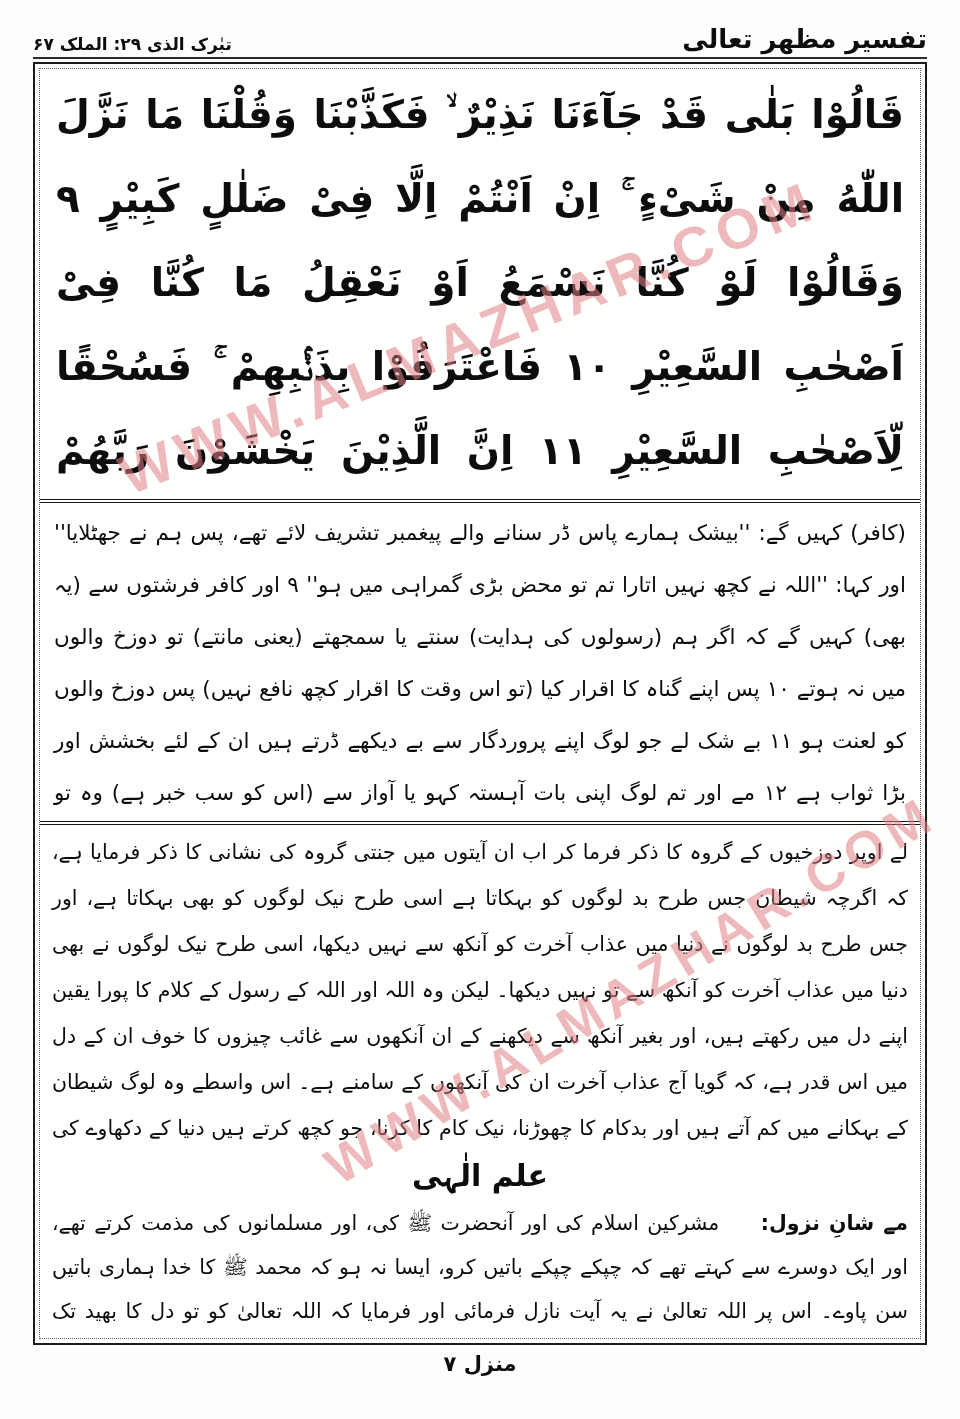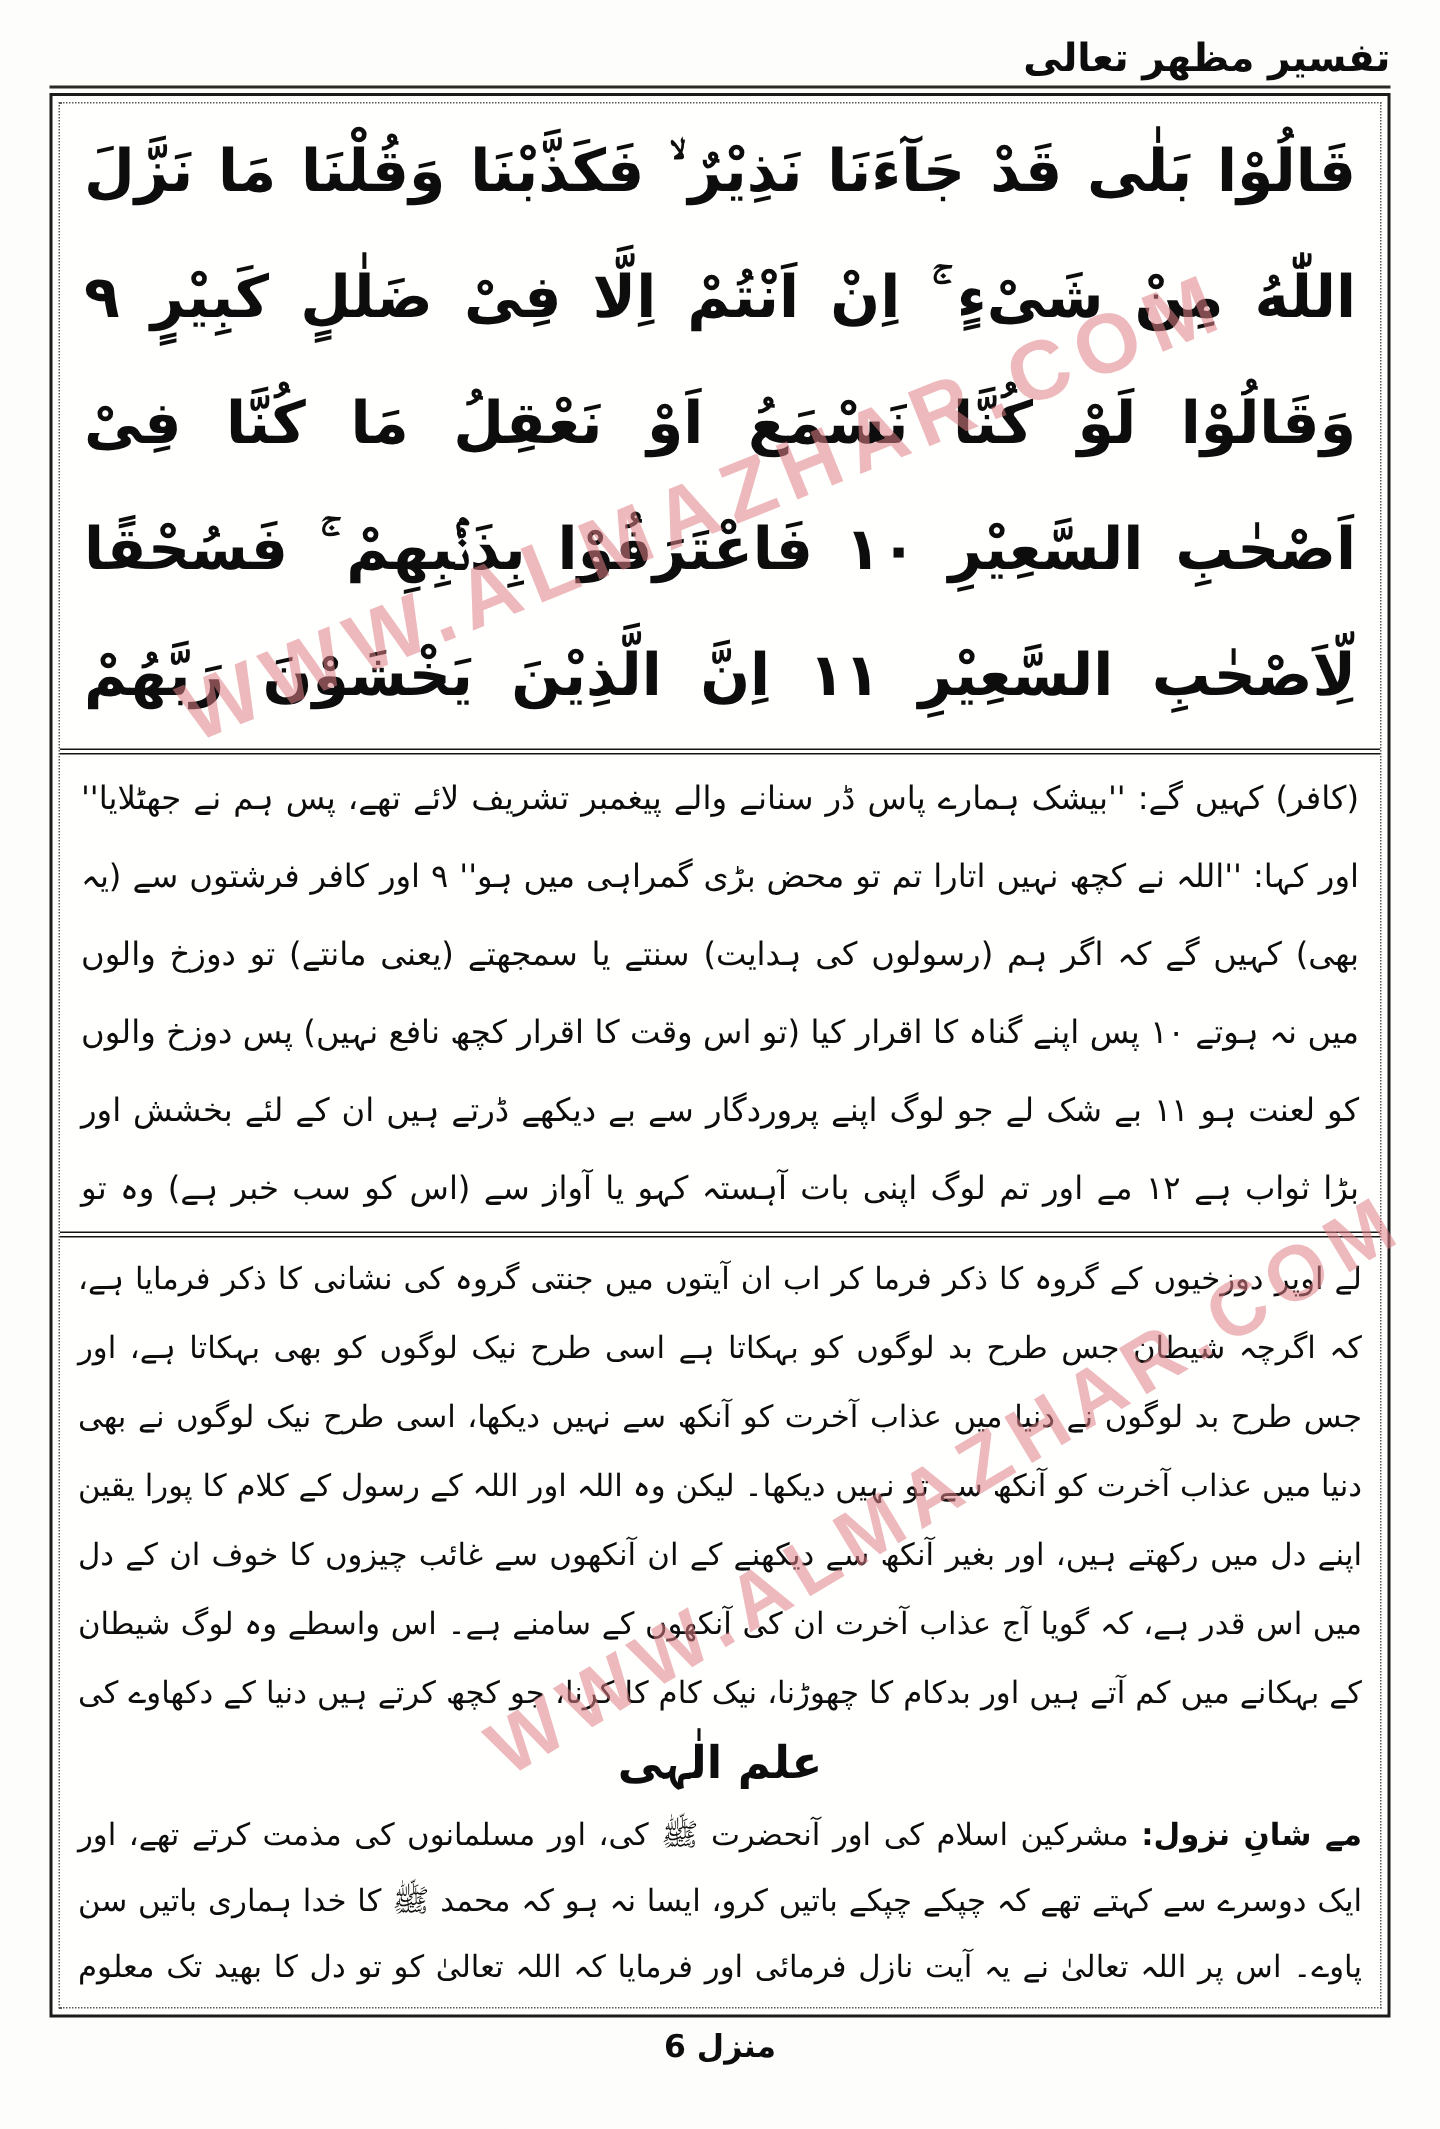--- a/index.html
+++ b/index.html
@@ -48,41 +48,42 @@
     text-align:justify; padding:2px 2px 0 2px;
   }
   .heading {
     height:50px; line-height:50px; text-align:center;
     font-size:30px; font-weight:bold;
   }
   .shan {
     flex:1; font-size:20.5px; line-height:44px;
     text-align:justify; padding:0 2px;
   }
-  .shan-label { font-weight:bold; }
+  .shan-label { font-weight:bold;margin-left:33px; }
   
   .footer {
     position:absolute; top:1352px; left:0; width:100%;
     text-align:center; font-size:21px; font-weight:bold;
   }
   
   .watermark {
     position:absolute; pointer-events:none; white-space:nowrap;
     font-weight:bold; letter-spacing:7px;
     color:rgba(224,128,133,0.55); z-index:5;
     font-family:"Liberation Sans","DejaVu Sans",sans-serif;
   }
   .wm-top    { top:305px; left:95px;  font-size:56px; transform:rotate(-22deg); }
   .wm-bottom { top:960px; left:280px; font-size:52px; transform:rotate(-31deg); }
 </style>
 </head>
 <body>
 
 <header class="hdr">
   <div class="hdr-title">تفسير مظهر تعالی</div>
+  <div class="hdr-ref">تبٰرک الذی ۲۹: الملک ۶۷</div>
 </header>
 
 <div class="watermark wm-top">WWW.ALMAZHAR.COM</div>
 <div class="watermark wm-bottom">WWW.ALMAZHAR.COM</div>
 
 <div class="frame">
   <div class="inner">
 
     <section class="quran">قَالُوْا بَلٰی قَدْ جَآءَنَا نَذِيْرٌ ۙ فَكَذَّبْنَا وَقُلْنَا مَا نَزَّلَ اللّٰهُ مِنْ شَیْءٍ ۚ اِنْ اَنْتُمْ اِلَّا فِیْ ضَلٰلٍ كَبِيْرٍ ۹ وَقَالُوْا لَوْ كُنَّا نَسْمَعُ اَوْ نَعْقِلُ مَا كُنَّا فِیْ اَصْحٰبِ السَّعِيْرِ ۱۰ فَاعْتَرَفُوْا بِذَنْۢبِهِمْ ۚ فَسُحْقًا لِّاَصْحٰبِ السَّعِيْرِ ۱۱ اِنَّ الَّذِيْنَ يَخْشَوْنَ رَبَّهُمْ بِالْغَيْبِ لَهُمْ مَّغْفِرَةٌ وَّاَجْرٌ كَبِيْرٌ ۱۲ وَ اَسِرُّوْا قَوْلَكُمْ اَوِ اجْهَرُوْا بِهٖ ؕ اِنَّهٗ عَلِيْمٌۢ بِذَاتِ الصُّدُوْرِ ۱۳</section>
 
@@ -97,13 +98,13 @@
     <div class="heading">علم الٰہی</div>
 
     <section class="shan">
       <span class="shan-label">مے شانِ نزول:</span>
       <span>مشرکین اسلام کی اور آنحضرت ﷺ کی، اور مسلمانوں کی مذمت کرتے تھے، اور ایک دوسرے سے کہتے تھے کہ چپکے چپکے باتیں کرو، ایسا نہ ہو کہ محمد ﷺ کا خدا ہماری باتیں سن پاوے۔ اس پر اللہ تعالیٰ نے یہ آیت نازل فرمائی اور فرمایا کہ اللہ تعالیٰ کو تو دل کا بھید تک معلوم ہے، اس سے کوئی بات کس طرح چھپی رہ سکتی ہے۔</span>
     </section>
 
   </div>
 </div>
 
-<div class="footer">منزل 6</div>
+<div class="footer">منزل ۷</div>
 
 </body></html>

